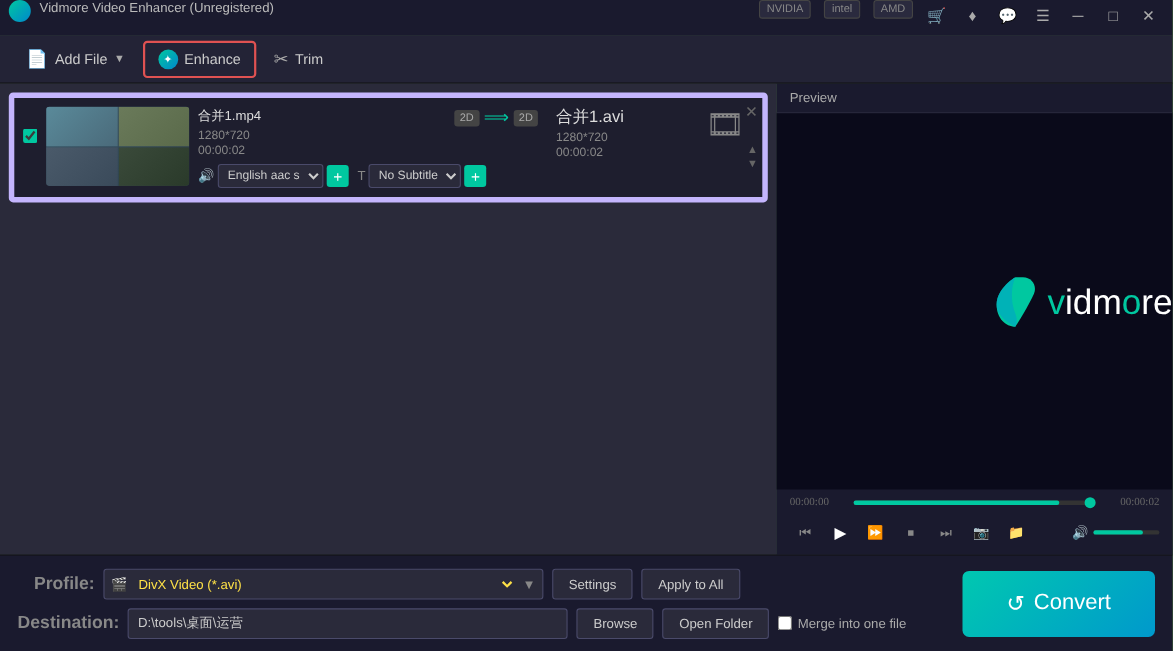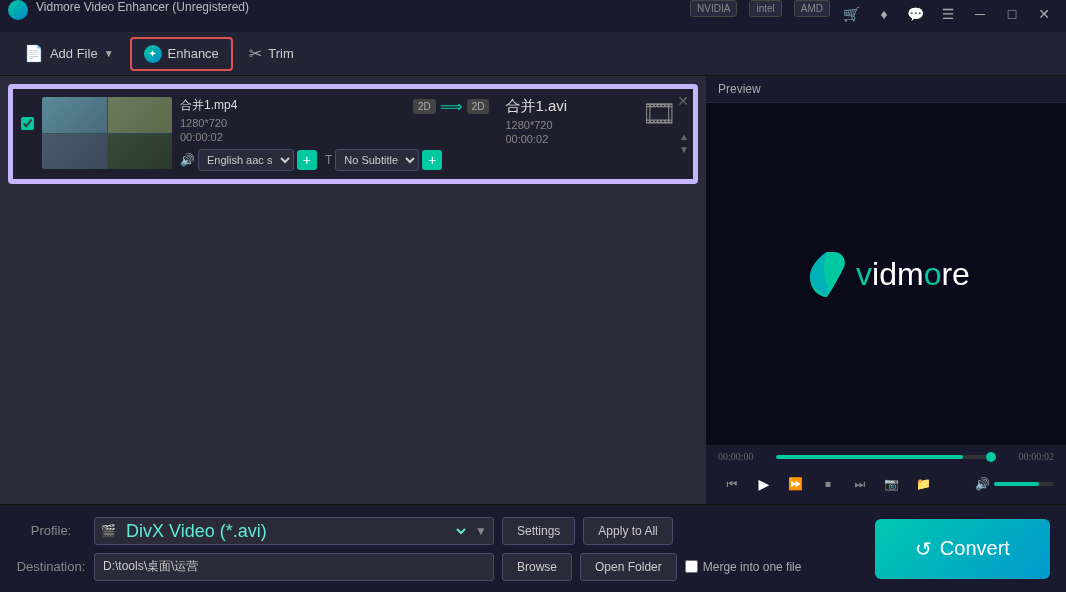--- a/index.html
+++ b/index.html
@@ -257,21 +257,21 @@
       padding: 6px 12px;
       color: #aaa;
       font-size: 12px;
       border-bottom: 1px solid #2a2a3e;
     }
     .preview-video {
       flex: 1;
       background: #0a0a1a;
       display: flex;
       align-items: center;
-      justify-content: center;
+      justify-content: flex-end;
       position: relative;
     }
     .vidmore-logo {
       display: flex;
       align-items: center;
       gap: 4px;
     }
     .logo-leaf {
       width: 50px;
       height: 55px;
@@ -375,45 +375,46 @@
       flex-direction: column;
       gap: 8px;
     }
     .bottom-row {
       display: flex;
       align-items: center;
       gap: 8px;
     }
     .bottom-label {
       color: #888;
-      font-size: 13px;
+      font-size: 16px;
       min-width: 70px;
-      text-align: center;
+      text-align: right;
+      font-weight: bold;
     }
     .profile-select-wrapper {
       display: flex;
       align-items: center;
       background: #2a2a3a;
       border: 1px solid #4a4a6a;
       border-radius: 3px;
       height: 28px;
       flex: 1;
       max-width: 400px;
     }
     .profile-icon {
       padding: 0 6px;
       color: #888;
       font-size: 12px;
     }
     .profile-select {
       flex: 1;
       background: transparent;
       border: none;
-      color: #5eead4;
-      font-size: 18px;
+      color: #fde047;
+      font-size: 12px;
       outline: none;
     }
     .profile-arrow {
       padding: 0 6px;
       color: #888;
     }
     .dest-input {
       flex: 1;
       max-width: 400px;
       height: 28px;

